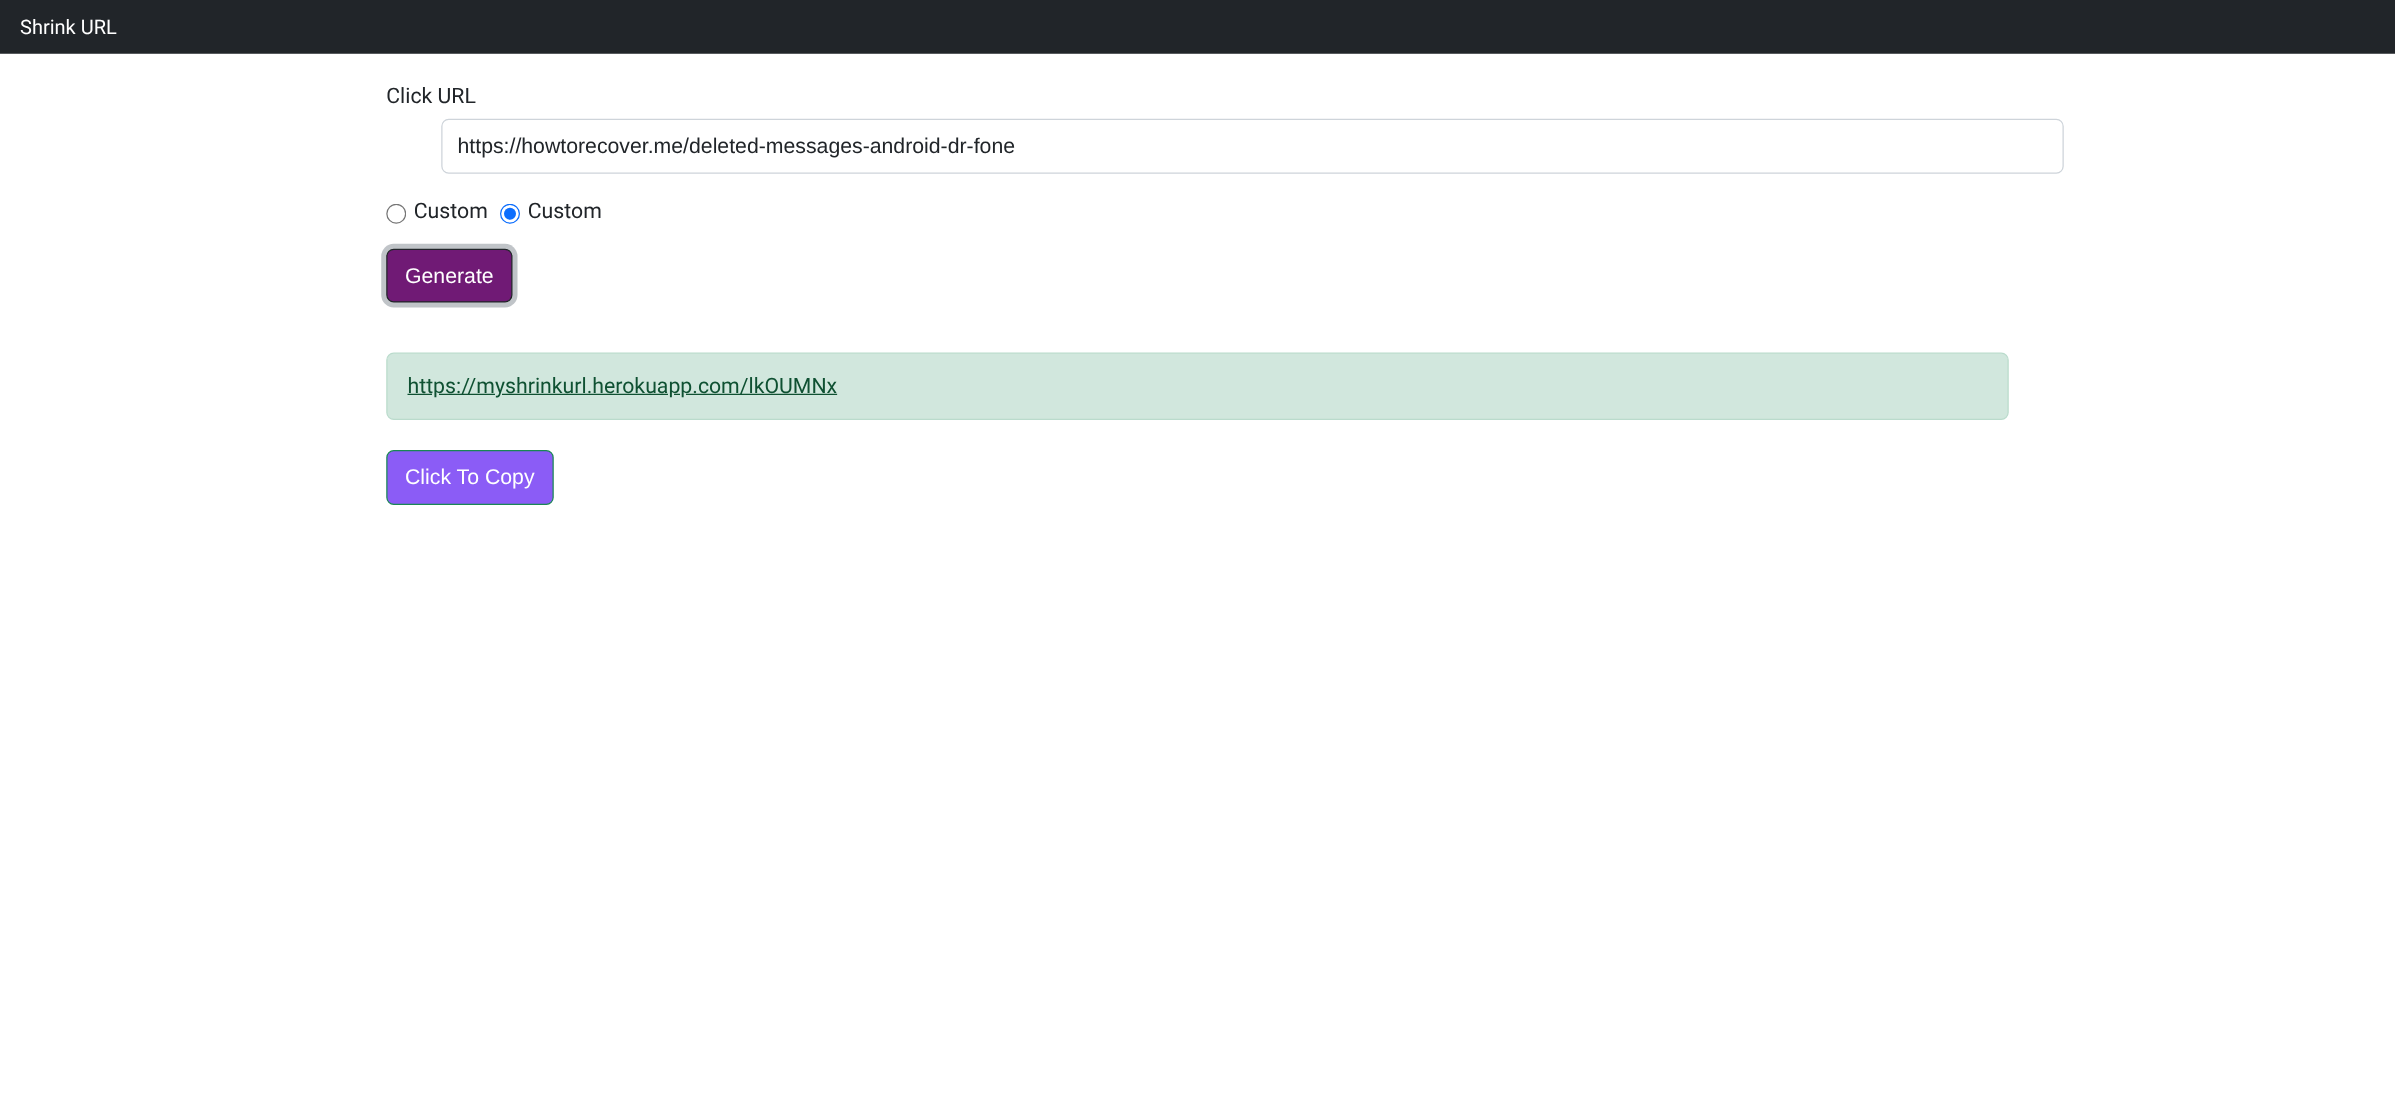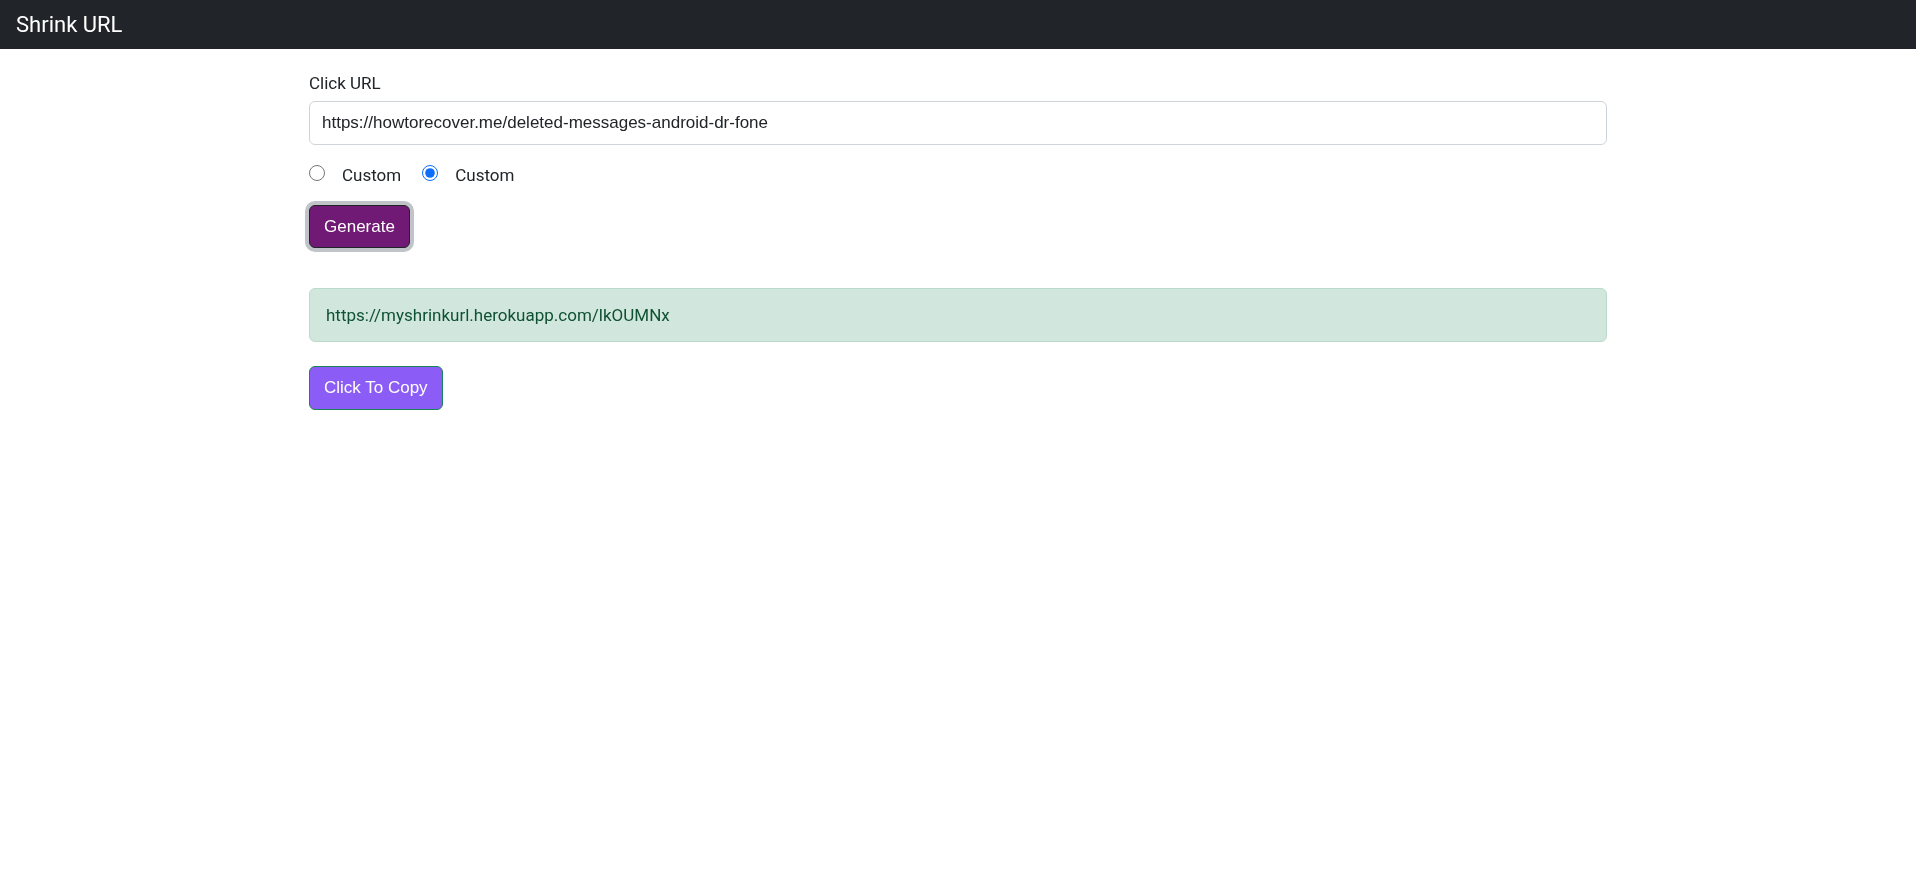--- a/index.html
+++ b/index.html
@@ -9,21 +9,21 @@
     }
     body {
       font-family: -apple-system, BlinkMacSystemFont, "Segoe UI", Roboto, "Helvetica Neue", Arial, sans-serif;
       background: #ffffff;
       color: #212529;
     }
     .navbar {
       background: #212529;
       color: #ffffff;
       padding: 12px 16px;
-      font-size: 22px;
+      font-size: 16px;
       font-weight: 400;
     }
     .container {
       max-width: 1330px;
       margin: 0 auto;
       padding: 24px 16px 0 16px;
     }
     .form-label {
       display: block;
       margin-bottom: 8px;
@@ -32,28 +32,29 @@
     }
     .form-control {
       width: 100%;
       padding: 8px 12px;
       font-size: 17px;
       line-height: 1.5;
       color: #212529;
       background-color: #fff;
       border: 1px solid #ced4da;
       border-radius: 6px;
+      margin-left: 44px;
     }
     .form-group {
       margin-bottom: 20px;
     }
     .radio-group {
       display: flex;
-      align-items: flex-start;
-      gap: 17px;
+      align-items: flex-end;
+      gap: 6px;
       font-size: 17px;
       margin-top: 6px;
     }
     .radio-group input[type="radio"] {
       width: 16px;
       height: 16px;
       cursor: pointer;
       accent-color: #0d6efd;
     }
     .radio-group label {
@@ -82,20 +83,21 @@
     }
     .alert-success {
       background: #d1e7dd;
       color: #0f5132;
       border: 1px solid #badbcc;
       border-radius: 6px;
       padding: 16px;
       font-size: 17px;
       margin-top: 40px;
       margin-bottom: 24px;
+      text-decoration: underline;
     }
     .mt-3 {
       margin-top: 18px;
     }
   </style>
 </head>
 <body>
 
 <nav class="navbar">
   <span>Shrink URL</span>

